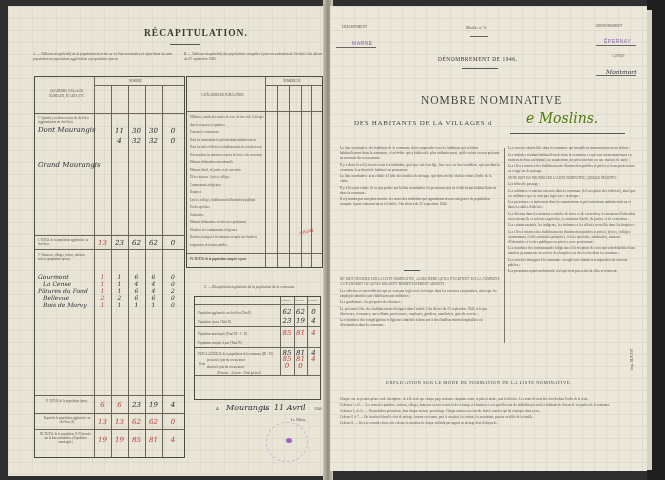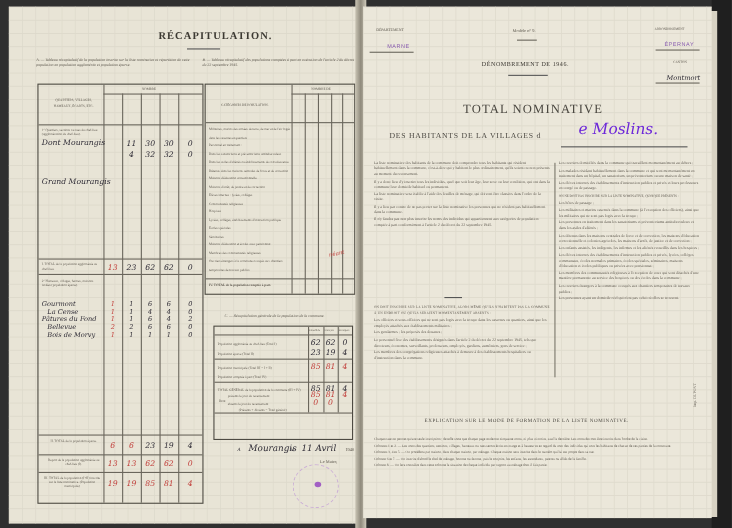--- a/index.html
+++ b/index.html
@@ -243,23 +243,23 @@
   <div class="t tiny" style="left:265px;top:18px;font-size:3px;">ARRONDISSEMENT</div>
   <div class="t stamp" style="left:274px;top:32px;">ÉPERNAY</div>
   <div class="hline" style="left:266px;top:39px;width:40px;"></div>
   <div class="t tiny" style="left:282px;top:48px;font-size:3px;">CANTON</div>
   <div class="t ink" style="left:276px;top:62px;font-size:6px;">Montmort</div>
   <div class="hline" style="left:266px;top:69px;width:40px;"></div>
 
   <div class="t" style="left:108px;top:50px;font-size:5.5px;letter-spacing:.5px;">DÉNOMBREMENT DE 1946.</div>
   <div class="hline" style="left:132px;top:62px;width:36px;background:#555;"></div>
 
-  <div class="t" style="left:91px;top:88px;font-size:11.5px;letter-spacing:1px;color:#4a4740;">TOTAL NOMINATIVE</div>
+  <div class="t" style="left:91px;top:88px;font-size:11.5px;letter-spacing:1px;color:#4a4740;">NOMBRE NOMINATIVE</div>
   <div class="t" style="left:24px;top:113px;font-size:7px;letter-spacing:.7px;color:#4a4740;">DES HABITANTS DE LA VILLAGES d</div>
-  <div class="t ink" style="left:196px;top:104px;font-size:14px;color:#6d28d9;">e Moslins.</div>
+  <div class="t ink" style="left:196px;top:104px;font-size:14px;color:#4d7c0f;">e Moslins.</div>
   <div class="hline" style="left:180px;top:127px;width:115px;background:#555;"></div>
 
   <div class="textblock" style="left:10px;top:140px;width:160px;height:115px;">
     <p>La liste nominative des habitants de la commune doit comprendre tous les habitants qui résident habituellement dans la commune, c'est-à-dire qui y habitent le plus ordinairement, qu'ils soient ou non présents au moment du recensement.</p>
     <p>Il y a donc lieu d'y inscrire tous les individus, quel que soit leur âge, leur sexe ou leur condition, qui ont dans la commune leur domicile habituel ou permanent.</p>
     <p>La liste nominative sera établie à l'aide des feuilles de ménage, qui doivent être classées dans l'ordre de la visite.</p>
     <p>Il y a lieu par contre de ne pas porter sur la liste nominative les personnes qui ne résident pas habituellement dans la commune.</p>
     <p>Il n'y faudra pas non plus inscrire les noms des individus qui appartiennent aux catégories de population comptée à part conformément à l'article 2 du décret du 22 septembre 1945.</p>
   </div>
   <div class="hline" style="left:74px;top:264px;width:16px;background:#555;"></div>

